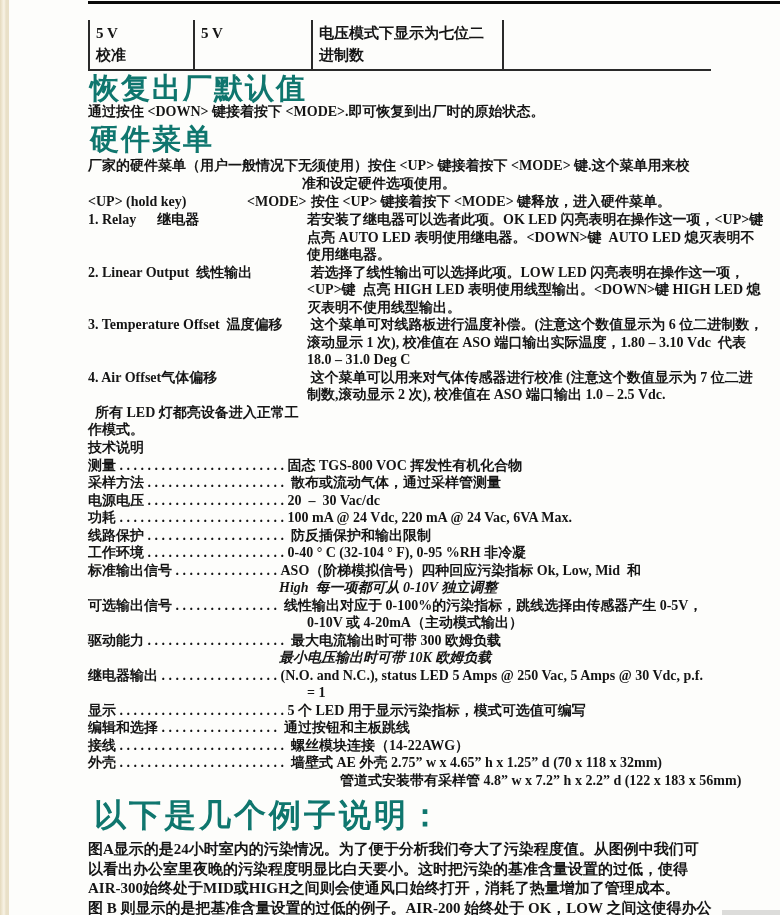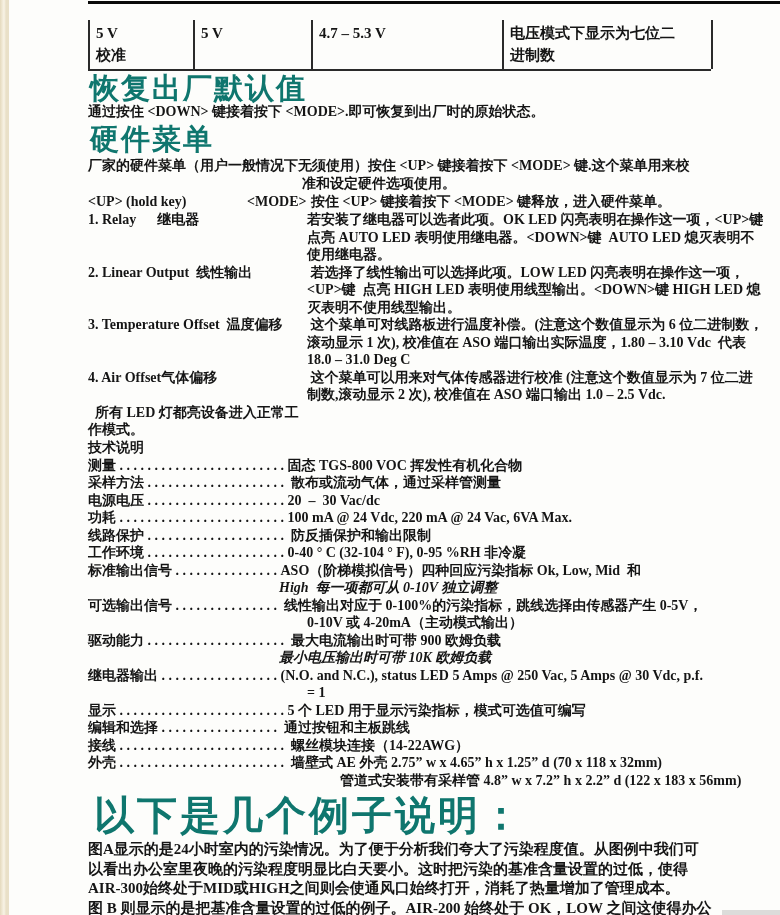--- a/index.html
+++ b/index.html
@@ -32,21 +32,21 @@
     border-right:2px solid #2a2a2a;
     padding:2px 6px 3px 6px;
     font-size:15px; line-height:22px;
     white-space:pre-line;
   }
 
   
   .h { font-family:"Liberation Sans","DejaVu Sans",sans-serif; font-weight:700; color:#0f766e; }
   .h-restore { font-size:29px; line-height:30px; margin:2px 0 0 2px; letter-spacing:2px; }
   .h-hw      { font-size:29px; line-height:32px; margin:2px 0 2px 2px; letter-spacing:2px; }
-  .h-ex      { font-size:40px; line-height:40px; margin:6px 0 0 6px; letter-spacing:3px; }
+  .h-ex      { font-size:32px; line-height:40px; margin:6px 0 0 6px; letter-spacing:3px; }
 
   .body-line { font-size:14px; line-height:18px; white-space:pre-wrap; }
   .intro2 { padding-left:214px; }
 
   .keys-row { display:grid; grid-template-columns:159px 64px 1fr; font-size:14px; line-height:18px; }
   .keys-row span { white-space:pre-wrap; }
 
   .item { display:grid; grid-template-columns:219px 1fr; }
   .ilabel, .idesc { font-size:14px; line-height:17.5px; white-space:pre-wrap; }
 
@@ -63,21 +63,20 @@
 
 <div class="edge-strip"></div>
 <div class="table-topline"></div>
 
 <div class="page">
 
   <div class="tbl">
     <div class="cell">5 V
 校准</div>
     <div class="cell">5 V</div>
-    <div class="cell">4.7 – 5.3 V</div>
     <div class="cell">电压模式下显示为七位二
 进制数</div>
   </div>
 
   <h1 class="h h-restore">恢复出厂默认值</h1>
   <p class="body-line">通过按住 &lt;DOWN&gt; 键接着按下 &lt;MODE&gt;.即可恢复到出厂时的原始状态。</p>
 
   <h1 class="h h-hw">硬件菜单</h1>
   <p class="body-line">厂家的硬件菜单（用户一般情况下无须使用）按住 &lt;UP&gt; 键接着按下 &lt;MODE&gt; 键.这个菜单用来校</p>
   <p class="body-line intro2">准和设定硬件选项使用。</p>
@@ -116,21 +115,21 @@
       <div class="spec">测量 . . . . . . . . . . . . . . . . . . . . . . . . 固态 TGS-800 VOC 挥发性有机化合物</div>
       <div class="spec">采样方法 . . . . . . . . . . . . . . . . . . . .  散布或流动气体，通过采样管测量</div>
       <div class="spec">电源电压 . . . . . . . . . . . . . . . . . . . . 20  –  30 Vac/dc</div>
       <div class="spec">功耗 . . . . . . . . . . . . . . . . . . . . . . . . 100 mA @ 24 Vdc, 220 mA @ 24 Vac, 6VA Max.</div>
       <div class="spec">线路保护 . . . . . . . . . . . . . . . . . . . .  防反插保护和输出限制</div>
       <div class="spec">工作环境 . . . . . . . . . . . . . . . . . . . . 0-40 ° C (32-104 ° F), 0-95 %RH 非冷凝</div>
       <div class="spec">标准输出信号 . . . . . . . . . . . . . . . ASO（阶梯模拟信号）四种回应污染指标 Ok, Low, Mid  和</div>
       <div class="spec ind1">High  每一项都可从 0-10V 独立调整</div>
       <div class="spec">可选输出信号 . . . . . . . . . . . . . . .  线性输出对应于 0-100%的污染指标，跳线选择由传感器产生 0-5V，</div>
       <div class="spec ind2">0-10V 或 4-20mA（主动模式输出）</div>
-      <div class="spec">驱动能力 . . . . . . . . . . . . . . . . . . . .  最大电流输出时可带 900 欧姆负载</div>
+      <div class="spec">驱动能力 . . . . . . . . . . . . . . . . . . . .  最大电流输出时可带 300 欧姆负载</div>
       <div class="spec ind1">最小电压输出时可带 10K 欧姆负载</div>
       <div class="spec">继电器输出 . . . . . . . . . . . . . . . . . (N.O. and N.C.), status LED 5 Amps @ 250 Vac, 5 Amps @ 30 Vdc, p.f.</div>
       <div class="spec ind2">= 1</div>
       <div class="spec">显示 . . . . . . . . . . . . . . . . . . . . . . . . 5 个 LED 用于显示污染指标，模式可选值可编写</div>
       <div class="spec">编辑和选择 . . . . . . . . . . . . . . . . .  通过按钮和主板跳线</div>
       <div class="spec">接线 . . . . . . . . . . . . . . . . . . . . . . . .  螺丝模块连接（14-22AWG）</div>
       <div class="spec">外壳 . . . . . . . . . . . . . . . . . . . . . . . .  墙壁式 AE 外壳 2.75” w x 4.65” h x 1.25” d (70 x 118 x 32mm)</div>
       <div class="spec ind3">管道式安装带有采样管 4.8” w x 7.2” h x 2.2” d (122 x 183 x 56mm)</div>
     </div>
 

